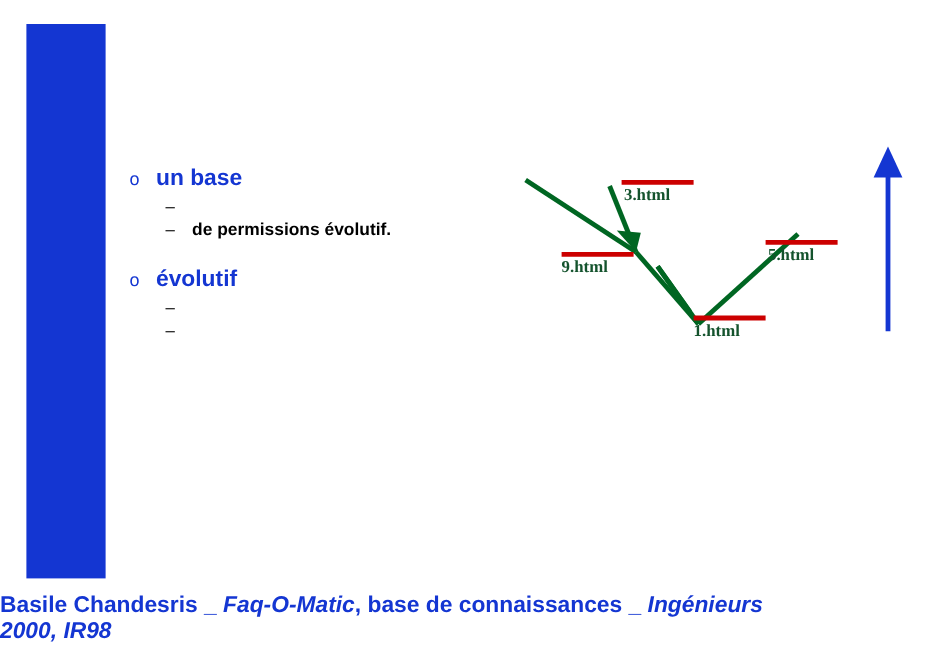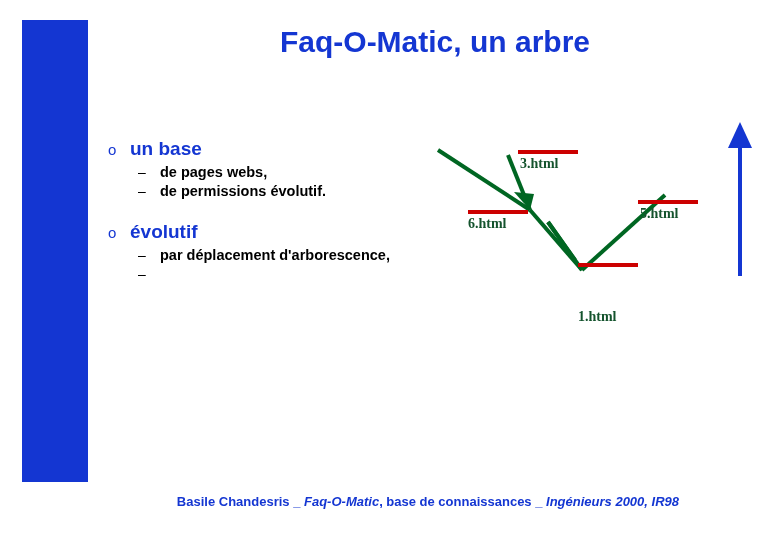--- a/index.html
+++ b/index.html
@@ -102,63 +102,60 @@
     color: #14532d;
     white-space: nowrap;
   }
 
   
   .footer {
     position: absolute;
     left: 0;
     top: 494px;
     width: 679px;
-    text-align: right;
+    text-align: left;
     color: #1436d2;
-    font-size: 13px;
+    font-size: 19px;
     font-weight: bold;
   }
   .footer .it { font-style: italic; }
 </style>
 </head>
 <body>
 
 <div class="slide">
 
   <div class="side-bar"></div>
 
   <div class="title">
-    <div class="line1">Faq-O-Matic, un arbre</div>
   </div>
 
   <div class="bullets">
 
     <div class="group">
       <div class="lvl1">
         <span class="marker">o</span>
         <span>un base</span>
       </div>
       <div class="lvl2">
         <span class="marker">–</span>
-        <span>de pages webs,</span>
       </div>
       <div class="lvl2">
         <span class="marker">–</span>
         <span> de permissions évolutif.</span>
       </div>
     </div>
 
     <div class="group second">
       <div class="lvl1">
         <span class="marker">o</span>
         <span>évolutif</span>
       </div>
       <div class="lvl2">
         <span class="marker">–</span>
-        <span>par déplacement d'arborescence,</span>
       </div>
       <div class="lvl2">
         <span class="marker">–</span>
       </div>
     </div>
 
   </div>
 
   <div class="diagram">
     <svg width="330" height="210" viewBox="0 0 330 210">
@@ -175,23 +172,23 @@
       <polygon points="100,100 84,82 104,84" fill="#006622"></polygon>
 
       <g stroke="#cc0000" stroke-width="4" stroke-linecap="butt">
         <line x1="88" y1="42" x2="148" y2="42"></line>
         <line x1="38" y1="102" x2="98" y2="102"></line>
         <line x1="208" y1="92" x2="268" y2="92"></line>
         <line x1="148" y1="155" x2="208" y2="155"></line>
       </g>
     </svg>
     <div class="node-label" style="left:90px; top:46px;">3.html</div>
-    <div class="node-label" style="left:38px; top:106px;">6.html</div>
+    <div class="node-label" style="left:38px; top:106px;">9.html</div>
     <div class="node-label" style="left:210px; top:96px;">5.html</div>
-    <div class="node-label" style="left:148px; top:159px;margin-top:40px;">1.html</div>
+    <div class="node-label" style="left:148px; top:159px;">1.html</div>
   </div>
 
   <svg style="position:absolute; left:718px; top:118px;" width="44" height="160" viewBox="0 0 44 160">
     <line x1="22" y1="158" x2="22" y2="24" stroke="#1436d2" stroke-width="4"></line>
     <polygon points="22,4 34,30 10,30" fill="#1436d2"></polygon>
   </svg>
 
   <div class="footer"><span>Basile Chandesris _ </span><span class="it">Faq-O-M</span><span class="it">atic</span><span>, base de connaissances _ </span><span class="it">Ingénieurs 2000, IR98</span></div>
 
 </div>

